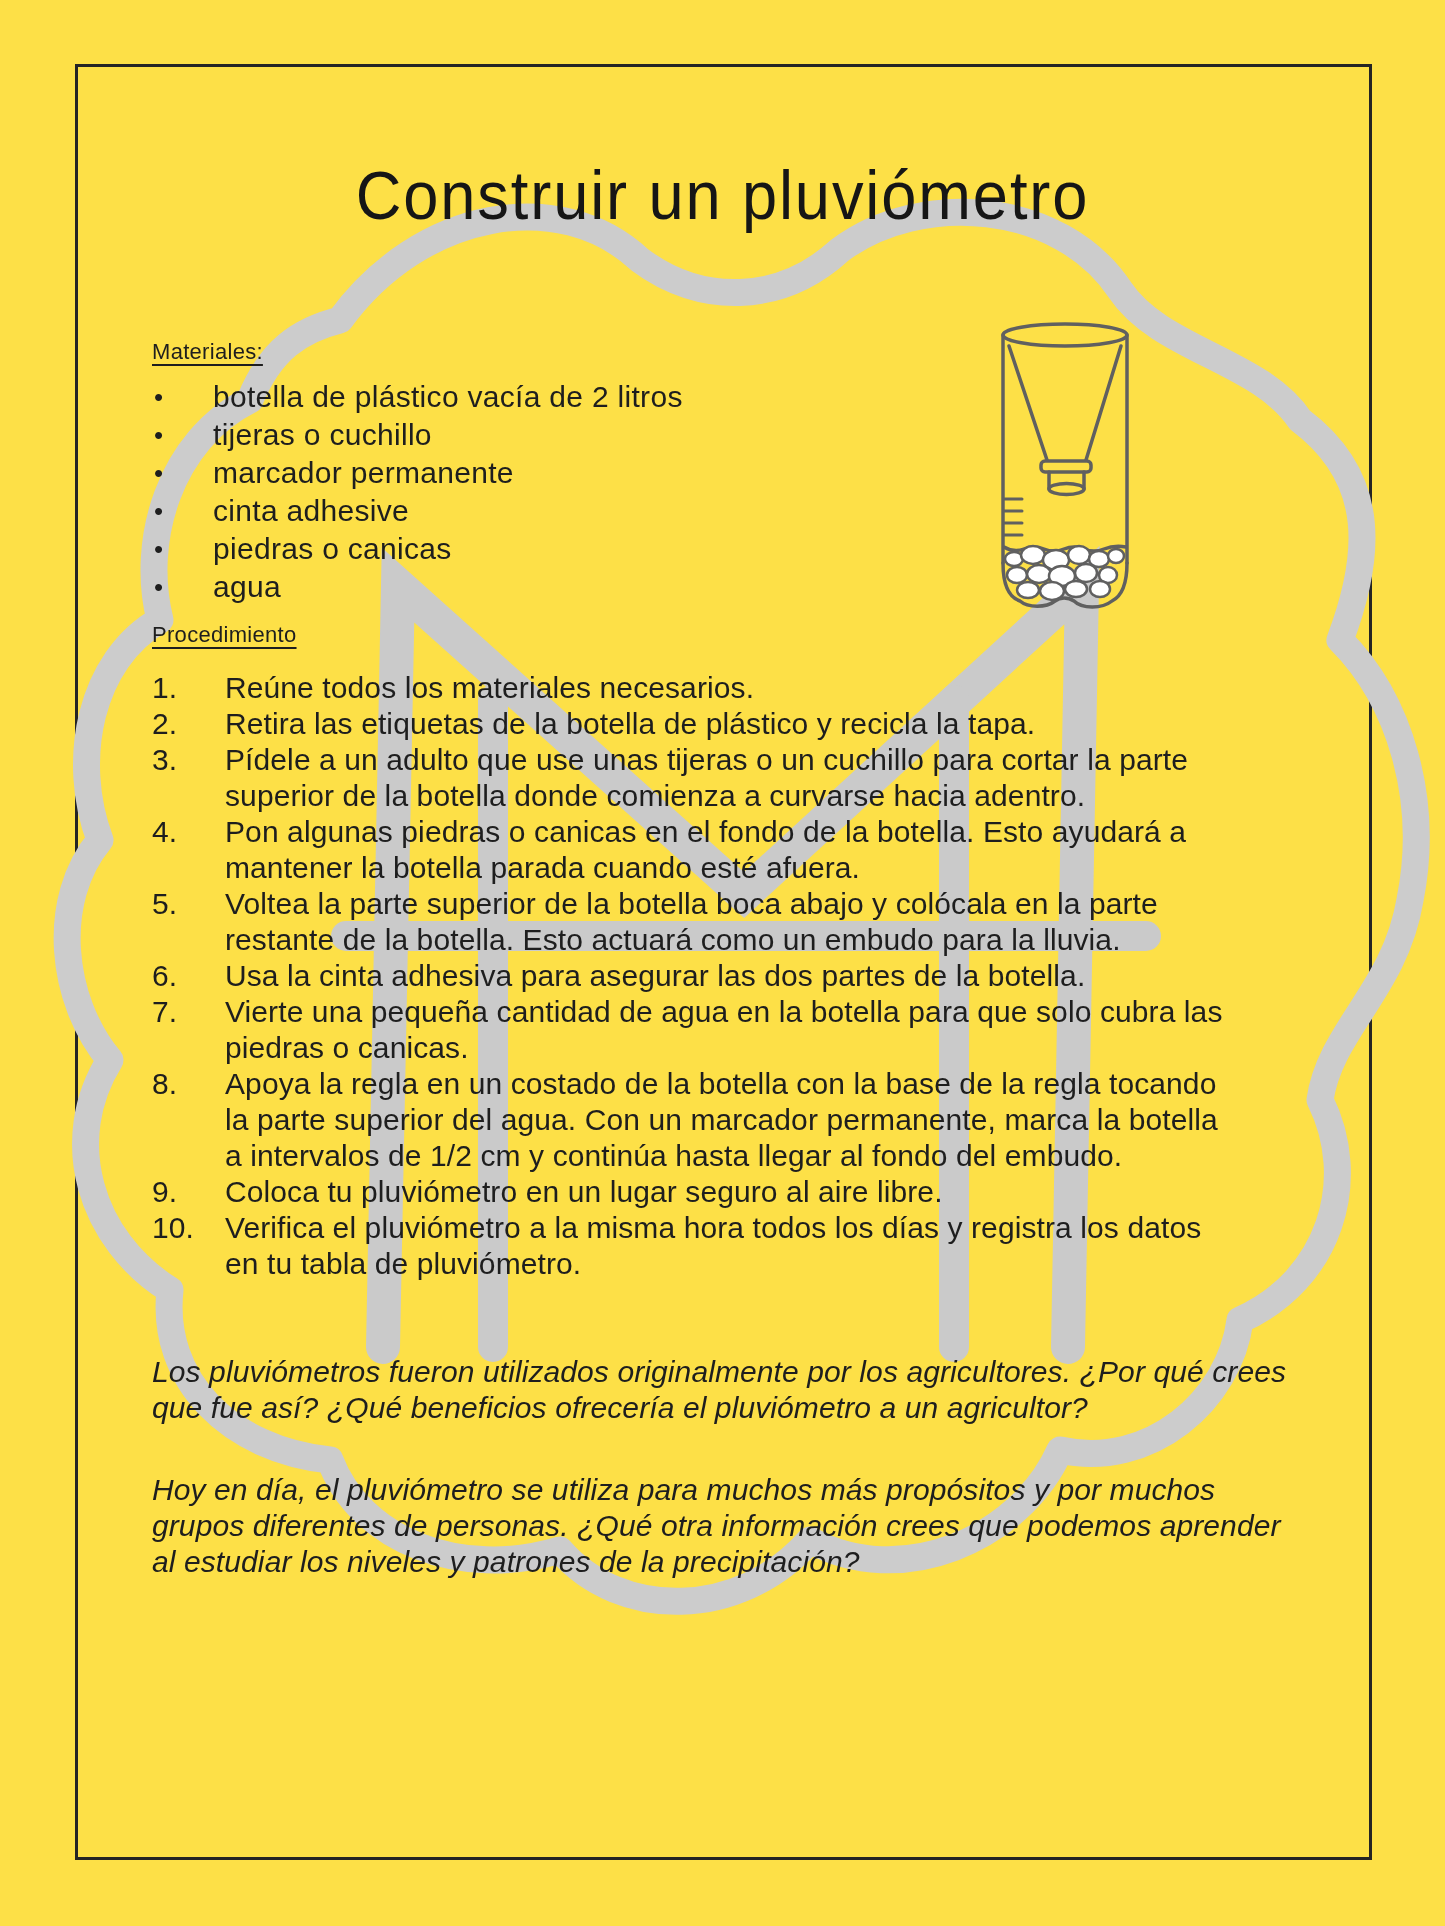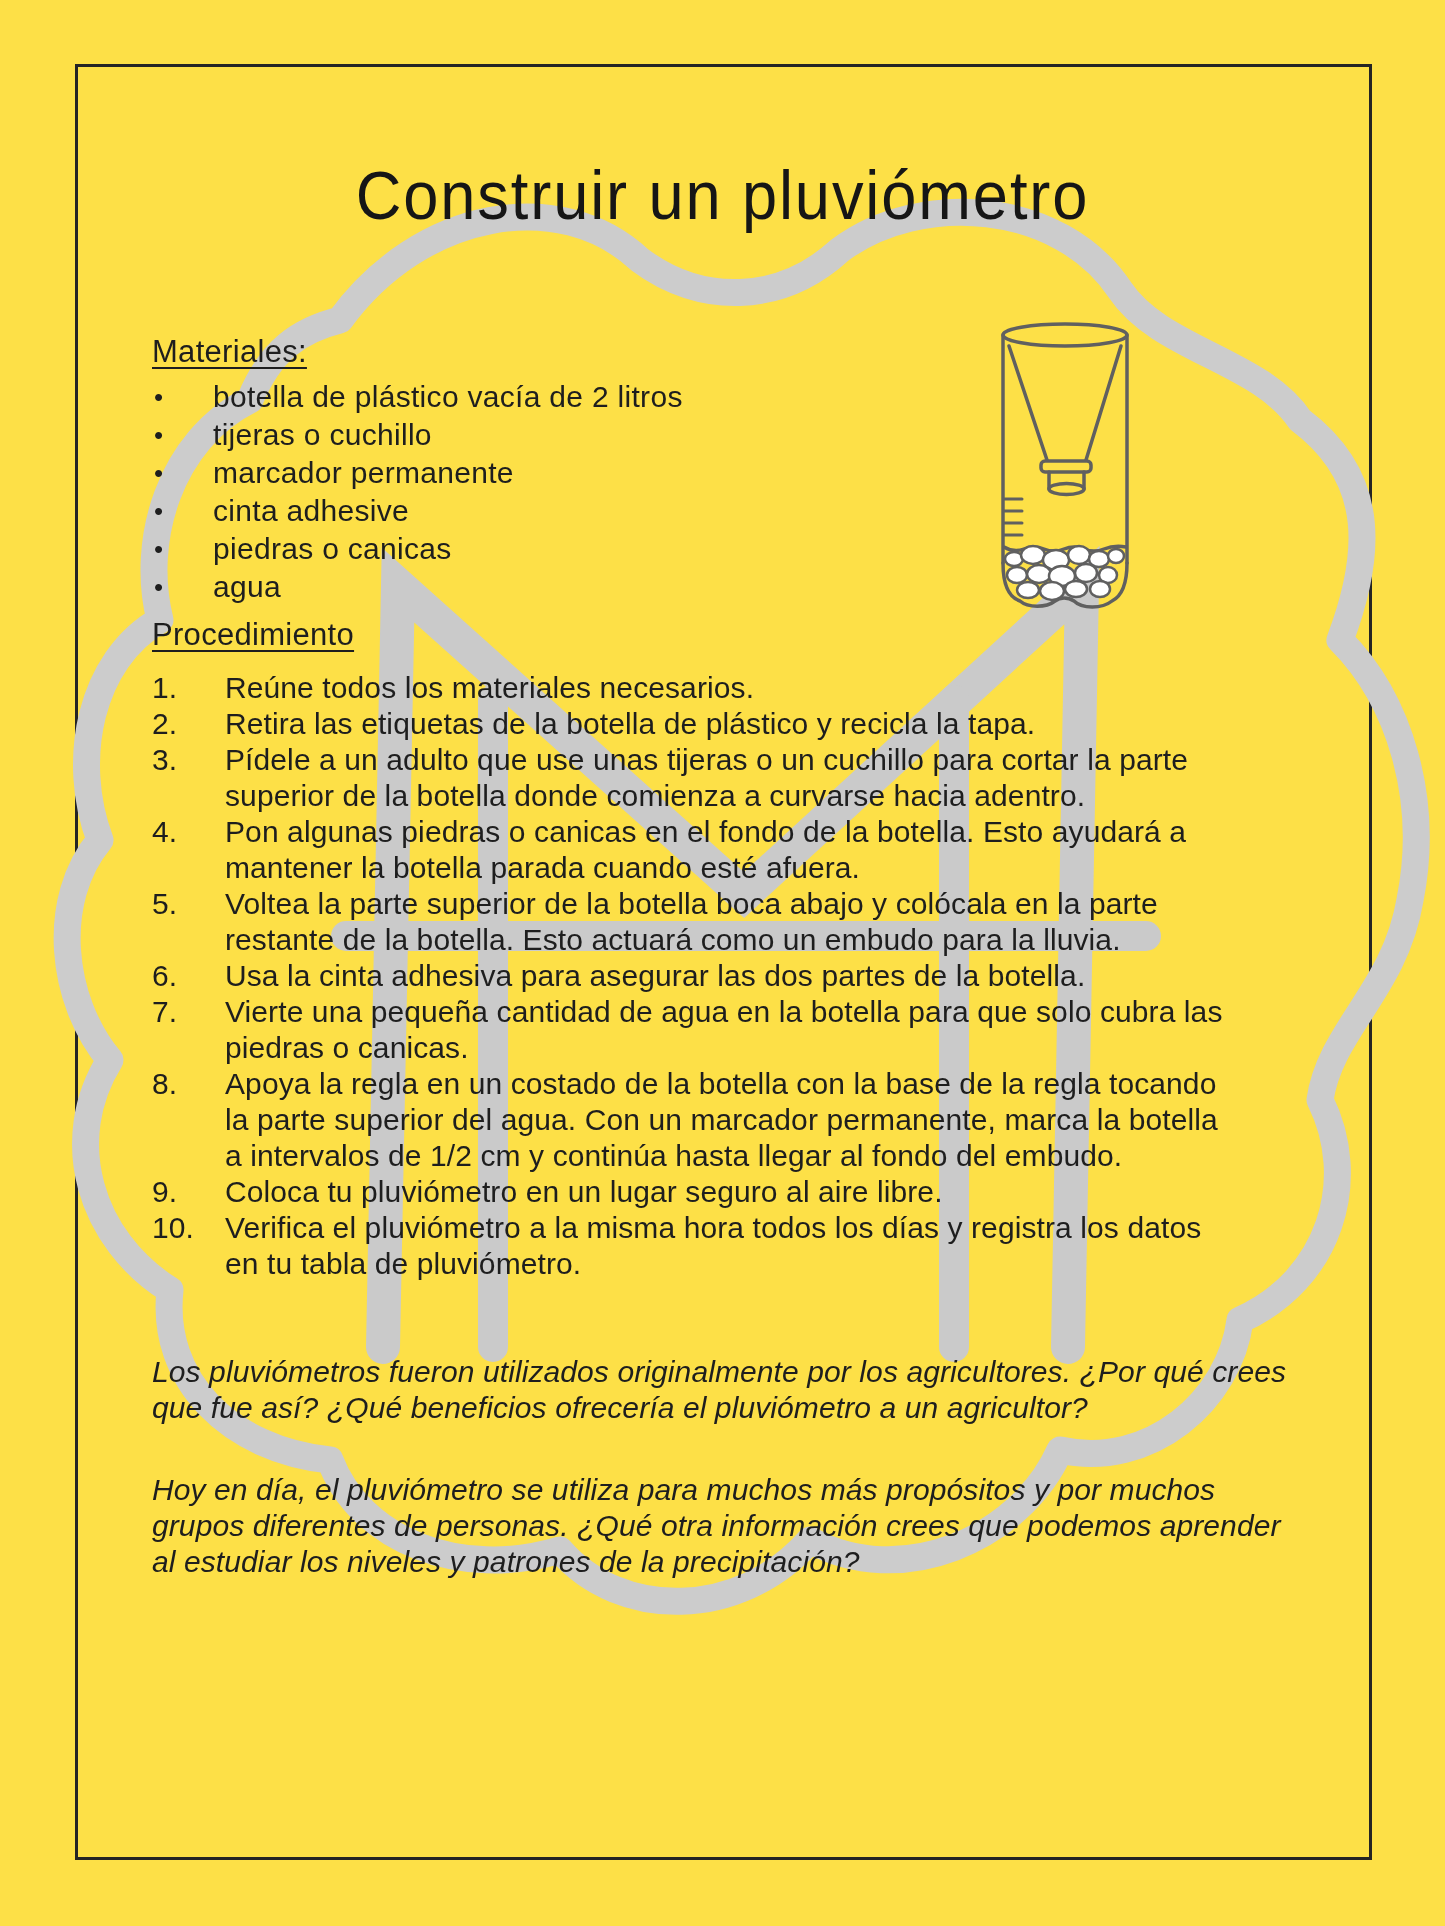--- a/index.html
+++ b/index.html
@@ -23,21 +23,21 @@
     position:absolute;left:0;right:0;top:158px;
     text-align:center;
     font-size:68px;line-height:1.1;
     font-weight:300;
     letter-spacing:2px;
     transform:scaleX(.93);
     color:#161616;
     margin:0;
   }
   h2.sect{
-    font-size:31px;line-height:38px;font-weight:400;margin:0;
+    font-size:22px;line-height:38px;font-weight:400;margin:0;
     text-decoration:underline;
     text-decoration-thickness:2px;
     text-underline-offset:5px;
     letter-spacing:.3px;
   }
   section{position:absolute;left:152px;}
   .materials{top:333px;width:760px;}
   .materials ul{list-style:none;margin:7px 0 0 0;padding:0;}
   .materials li{
     position:relative;padding-left:61px;

